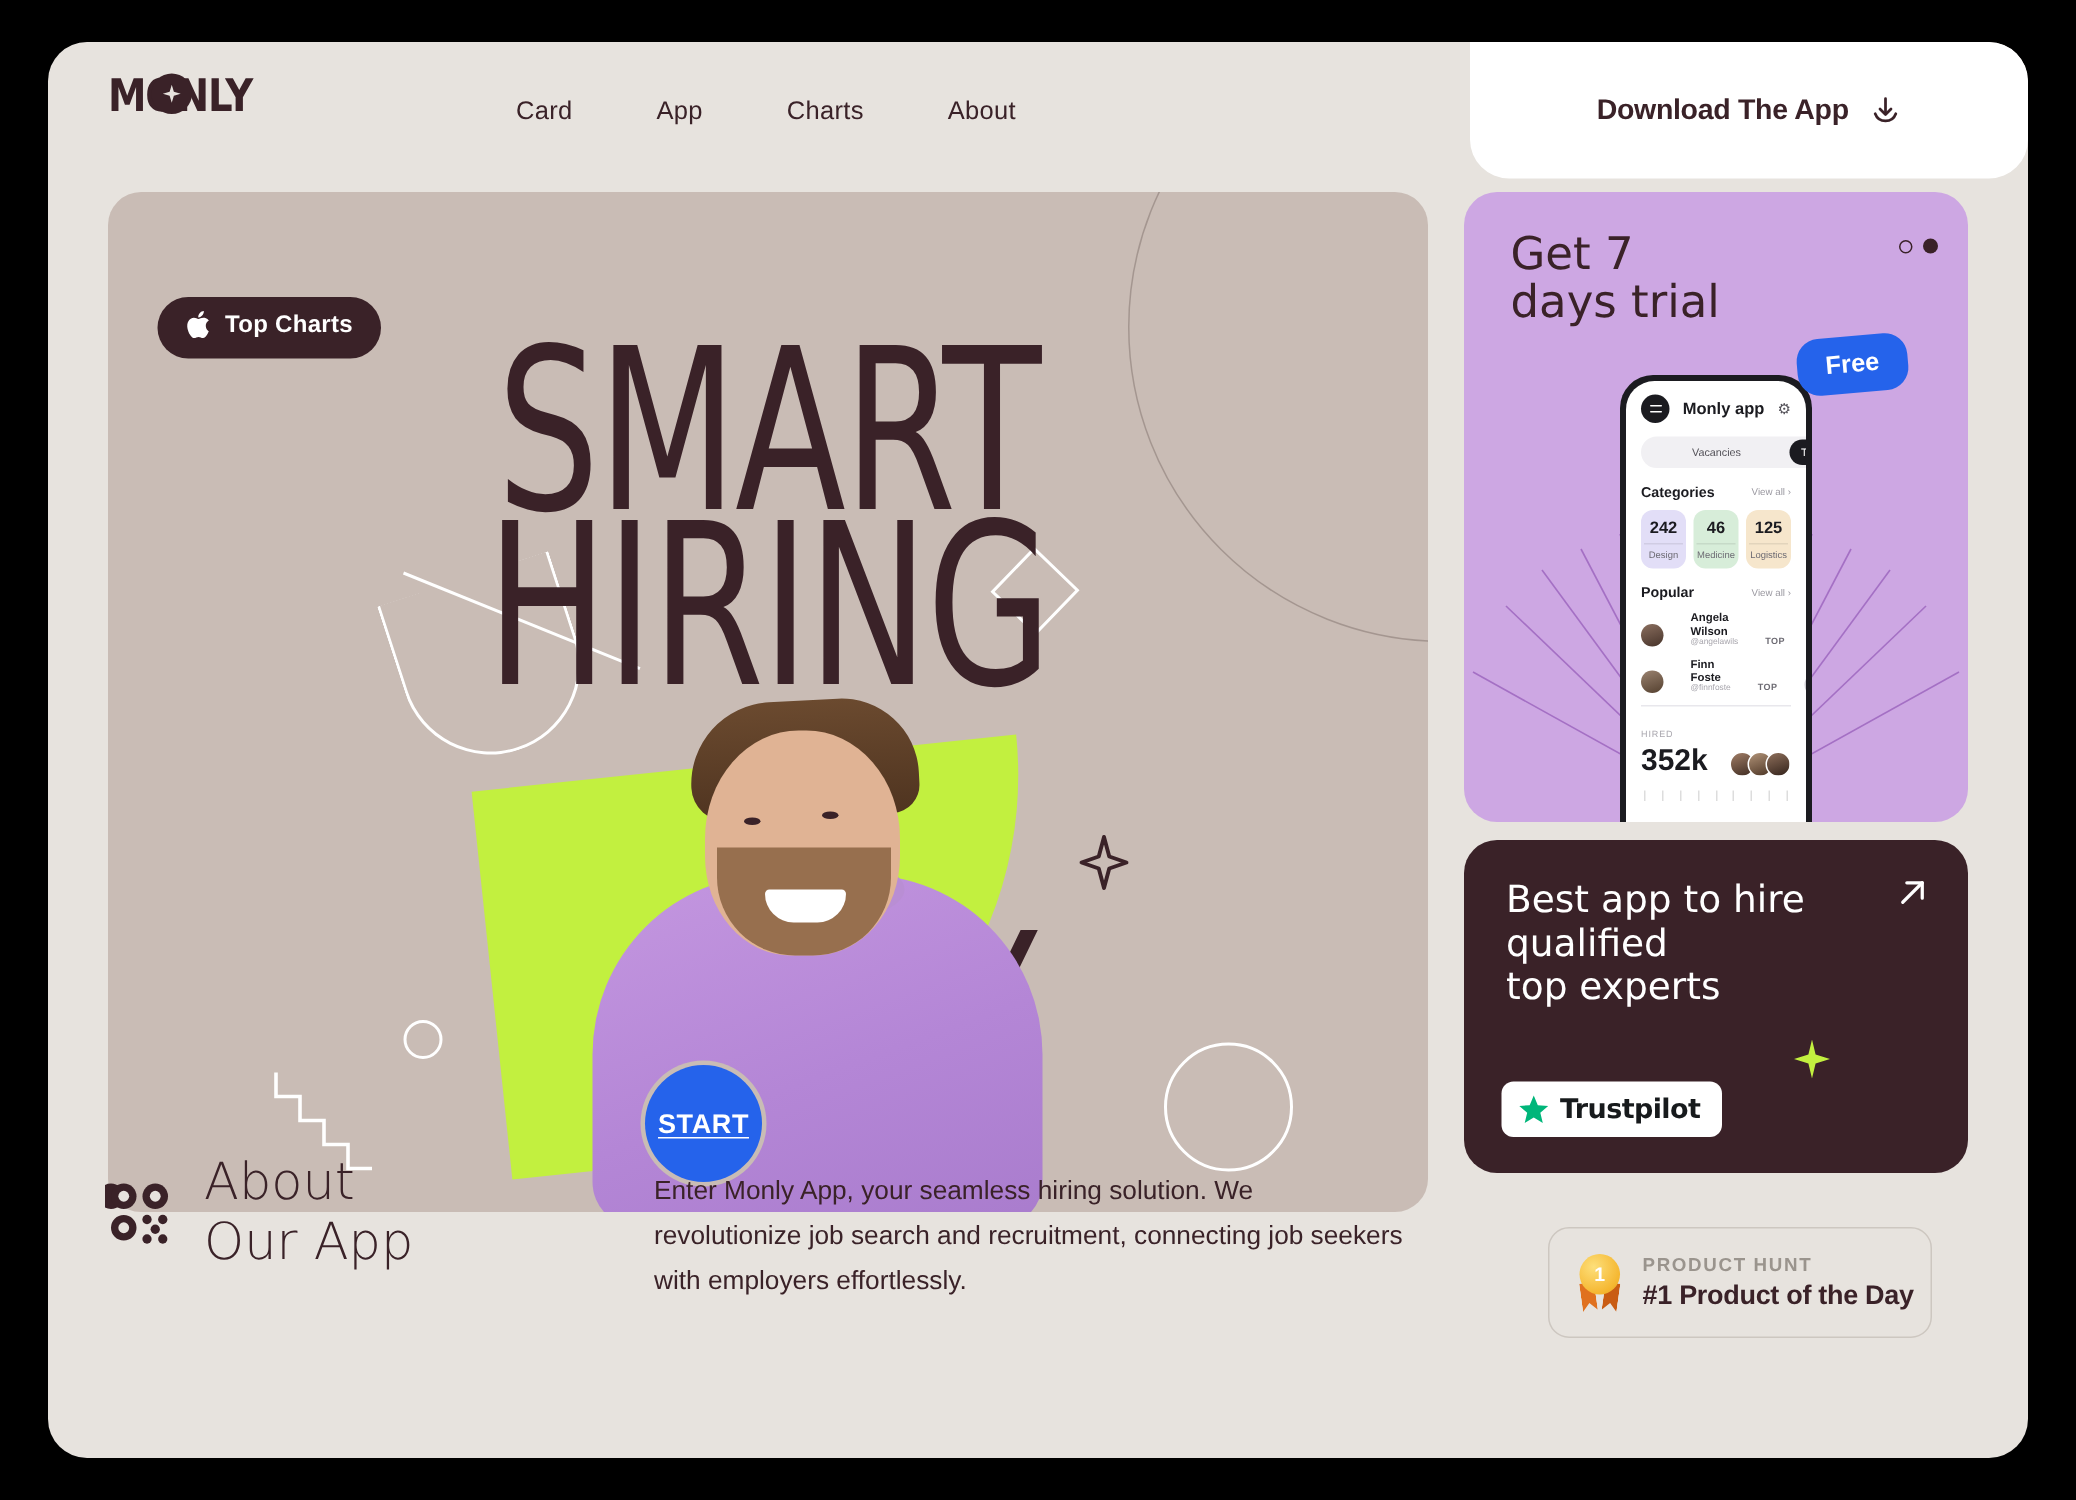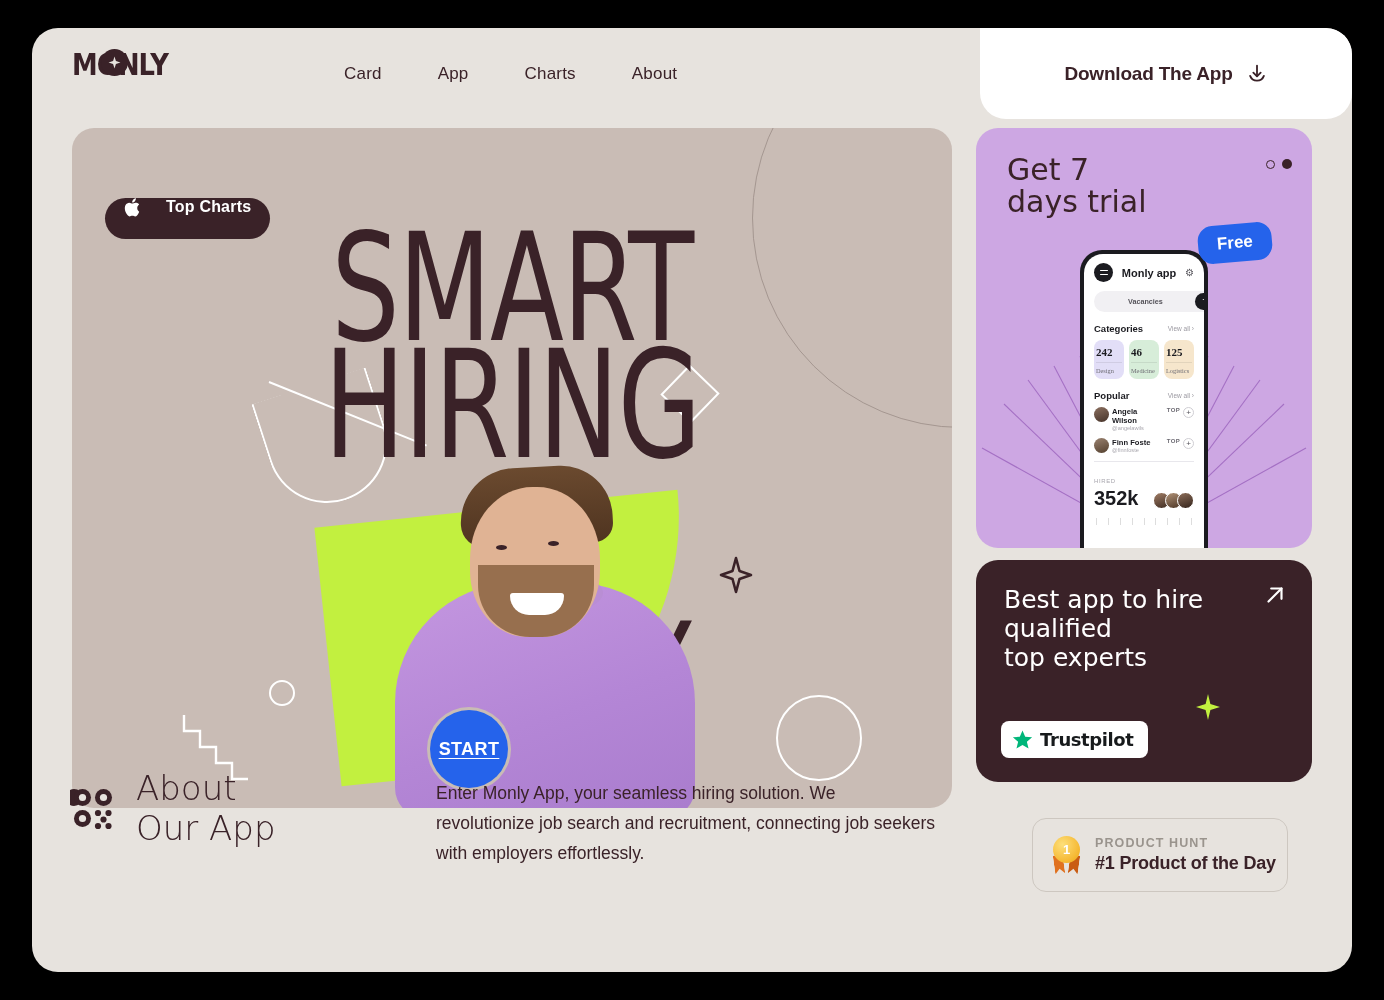--- a/index.html
+++ b/index.html
@@ -143,24 +143,24 @@
   .smile{
     position:absolute; left:160px; top:140px; width:54px; height:22px;
     background:#fff; border-radius:4px 4px 26px 26px;
   }
   .eye{
     position:absolute; width:11px; height:5px; background:#3a2228; border-radius:50%;
   }
 
   .top-charts{
     position:absolute; left:33px; top:70px;
-    height:41px; padding:0 19px;
+    height:41px; padding:13px 19px;
     background:#3a2228; color:#fff;
     border-radius:21px;
-    display:flex; align-items:flex-start; gap:26px;
+    display:flex; align-items:flex-end; gap:10px;
     cursor:pointer;
   }
   .top-charts span{ font-weight:600; font-size:16px; letter-spacing:.2px; }
 
   .hero-type{
     position:absolute; left:0; top:0; width:880px; height:680px;
     color:#3a2228;
     font-family:"DejaVu Sans", sans-serif;
     font-weight:400;
     letter-spacing:-2px;
@@ -238,39 +238,38 @@
   }
   .burger i{ display:block; width:8px; height:1.6px; background:#fff; border-radius:1px; }
   .ph-title{ font-size:11px; font-weight:700; color:#1b1b20; }
   .gear{ font-size:10px; color:#55535a; }
 
   .ph-tabs{
     display:flex; gap:0; justify-content:center; margin-bottom:11px;
     background:#f1f0f3; border-radius:11px; padding:2px; width:max-content; margin-left:auto; margin-right:auto;
   }
   .ph-tab{
-    font-size:7.2px; padding:4px 8px; border-radius:9px; color:#55535a; font-weight:700;margin-left:24px;
+    font-size:7.2px; padding:4px 8px; border-radius:9px; color:#55535a; font-weight:400;margin-left:24px;
   }
   .ph-tab.active{ background:#1b1b20; color:#fff; }
 
   .ph-sec{ display:flex; align-items:center; justify-content:space-between; margin-bottom:6px; }
   .ph-sec h4{ font-size:9.5px; color:#1b1b20; font-weight:700; }
   .ph-sec em{ font-size:6.5px; color:#9b99a1; font-style:normal; }
 
   .cats{ display:flex; gap:5px; margin-bottom:11px; }
   .cat{
     flex:1; border-radius:8px; padding:6px 2px 5px;
-    text-align:left;
-    font-family:Liberation Serif, serif;
+    text-align:center;
   }
   .cat b{ display:block; font-size:11px; color:#1b1b20; }
   .cat i{ display:block; font-size:6.3px; color:#6d6b73; font-style:normal; margin-top:4px;
           border-top:.7px solid rgba(0,0,0,.08); padding-top:4px; }
 
-  .pop-row{ display:flex; align-items:flex-start; gap:3px; margin-bottom:7px; }
+  .pop-row{ display:flex; align-items:flex-end; gap:18px; margin-bottom:7px; }
   .av{ width:15px;height:15px;border-radius:50%; flex:none; }
   .pop-name{ flex:1; }
   .pop-name b{ display:block; font-size:7.6px; color:#1b1b20; }
   .pop-name i{ display:block; font-size:5.6px; color:#a9a7ae; font-style:normal; }
   .pop-top{ font-size:6px; color:#6d6b73; font-weight:700; letter-spacing:.3px; }
   .pop-plus{
     width:11px;height:11px;border-radius:50%;border:.8px solid #cfced3;
     display:flex;align-items:center;justify-content:center;font-size:8px;color:#55535a;line-height:1;
   }
   .hr{ height:.8px; background:#e8e7ec; margin:8px 0 7px; }

